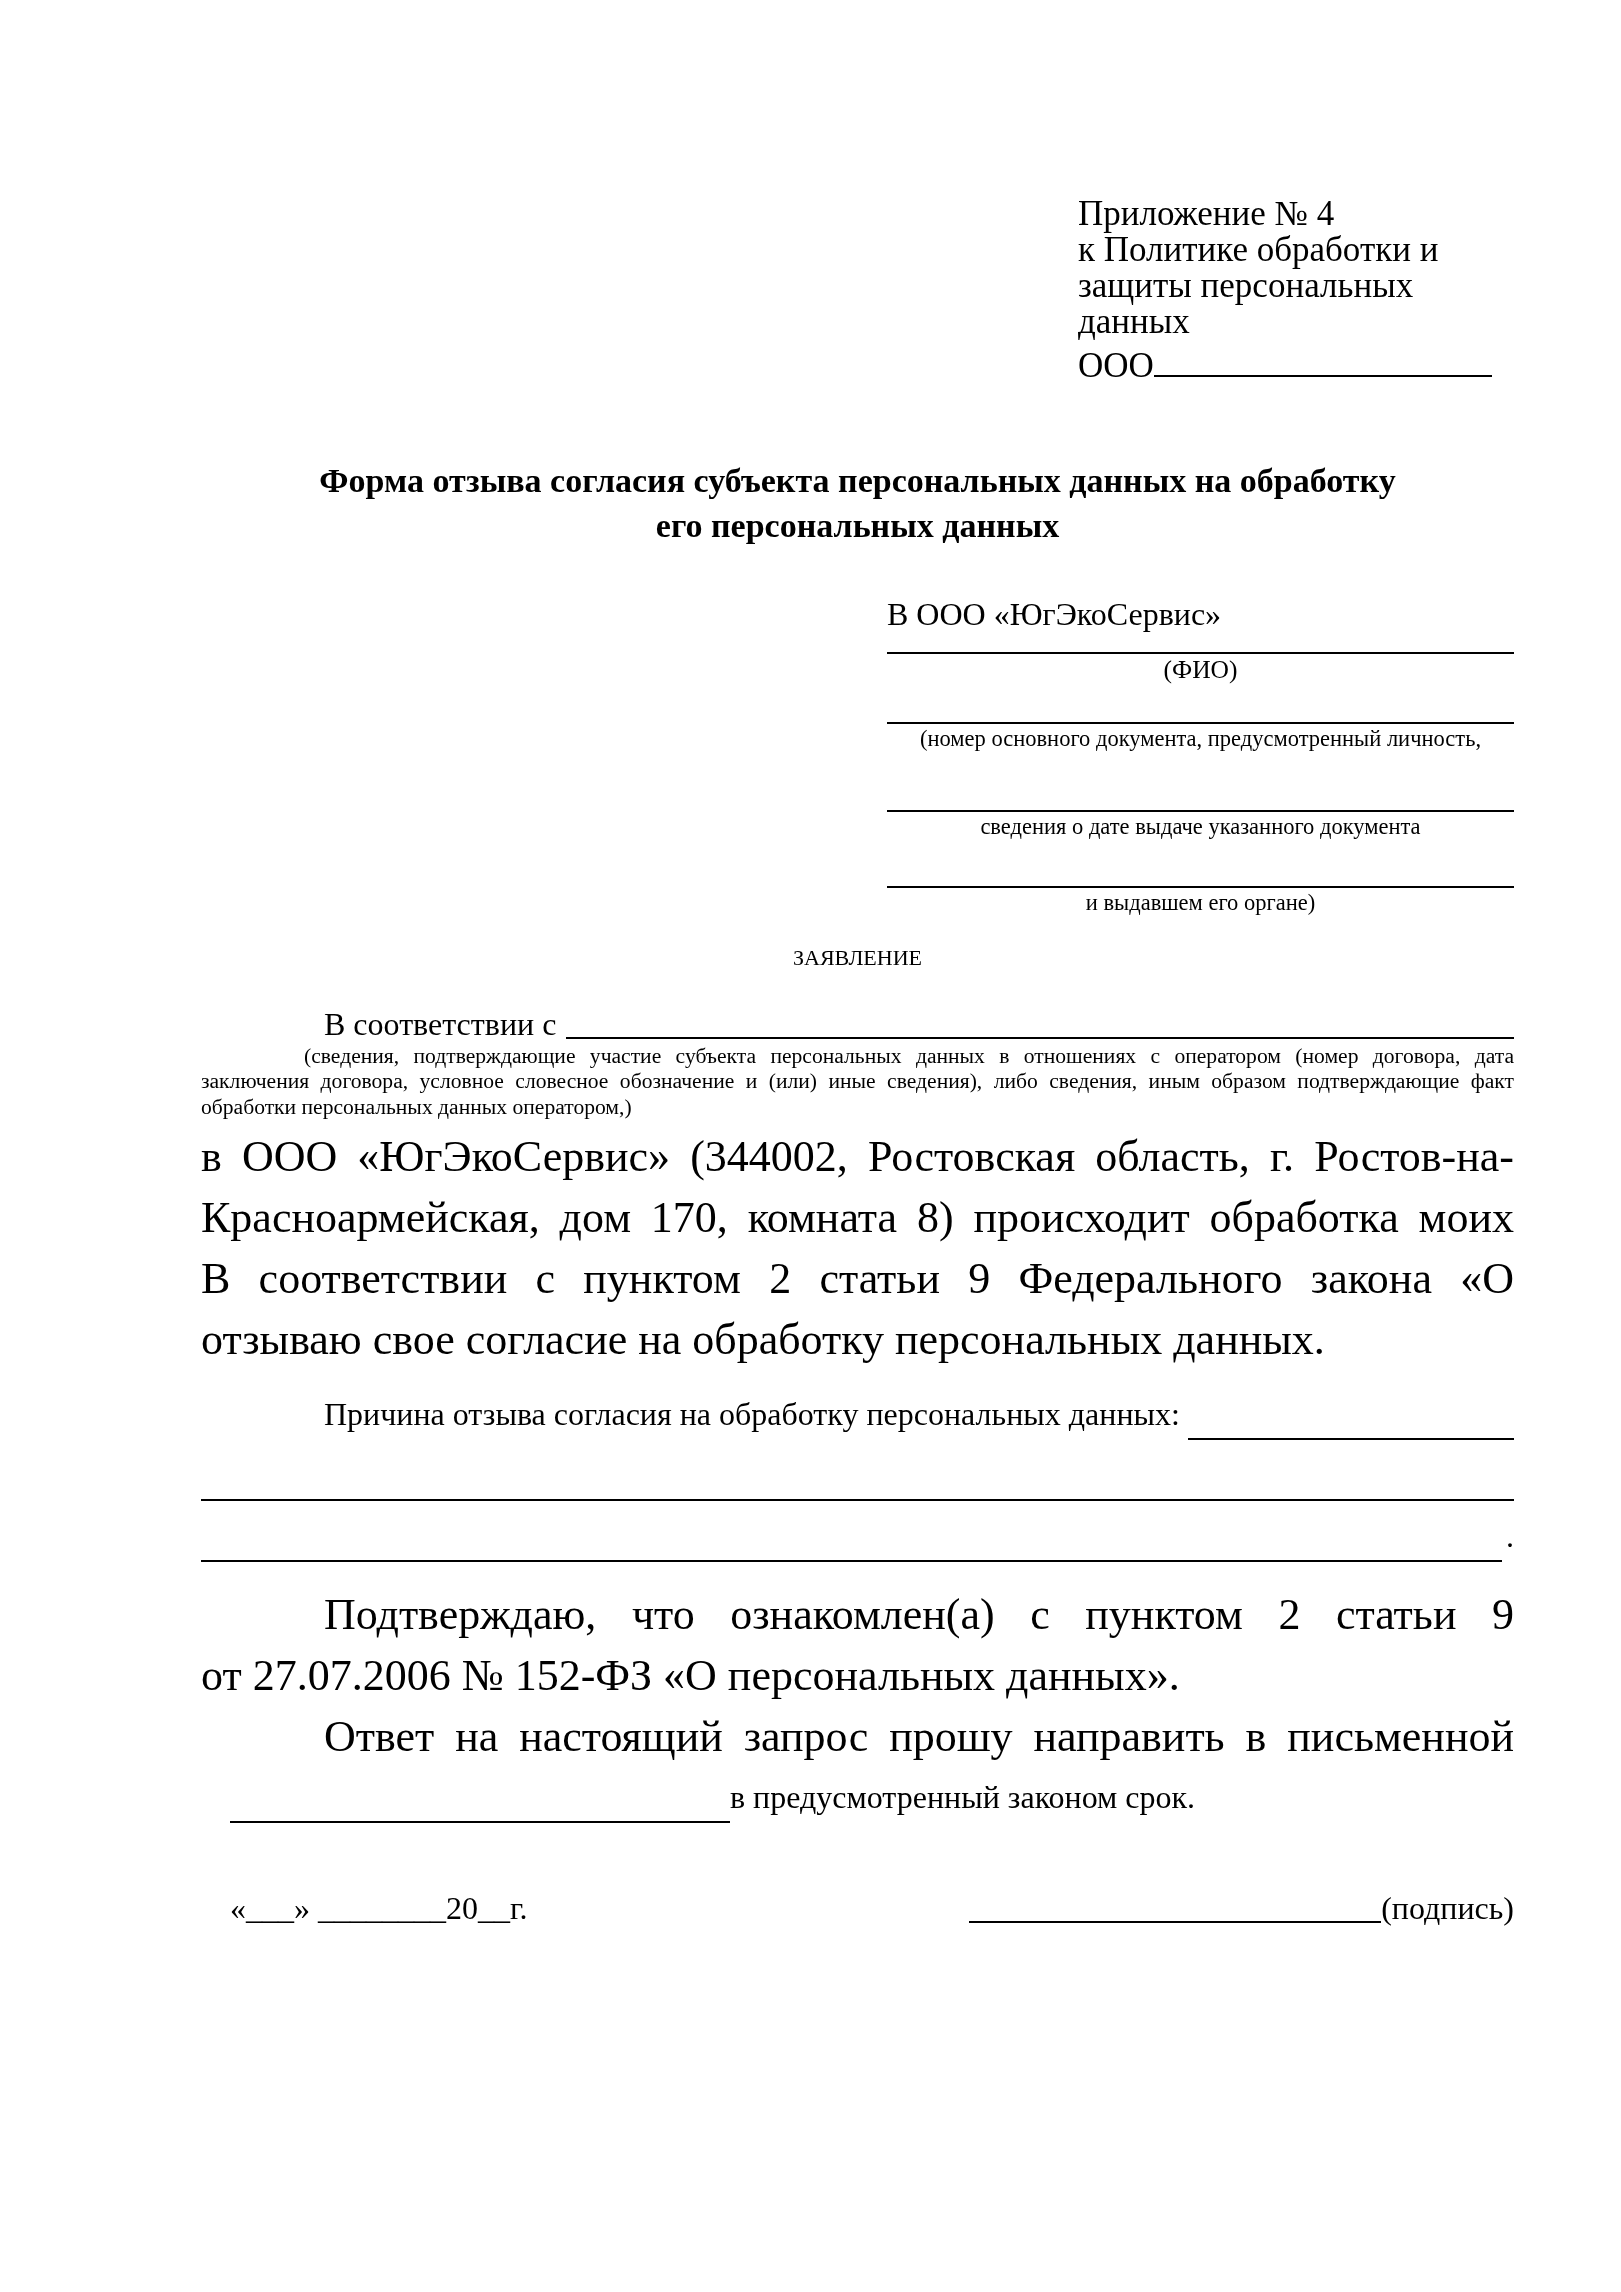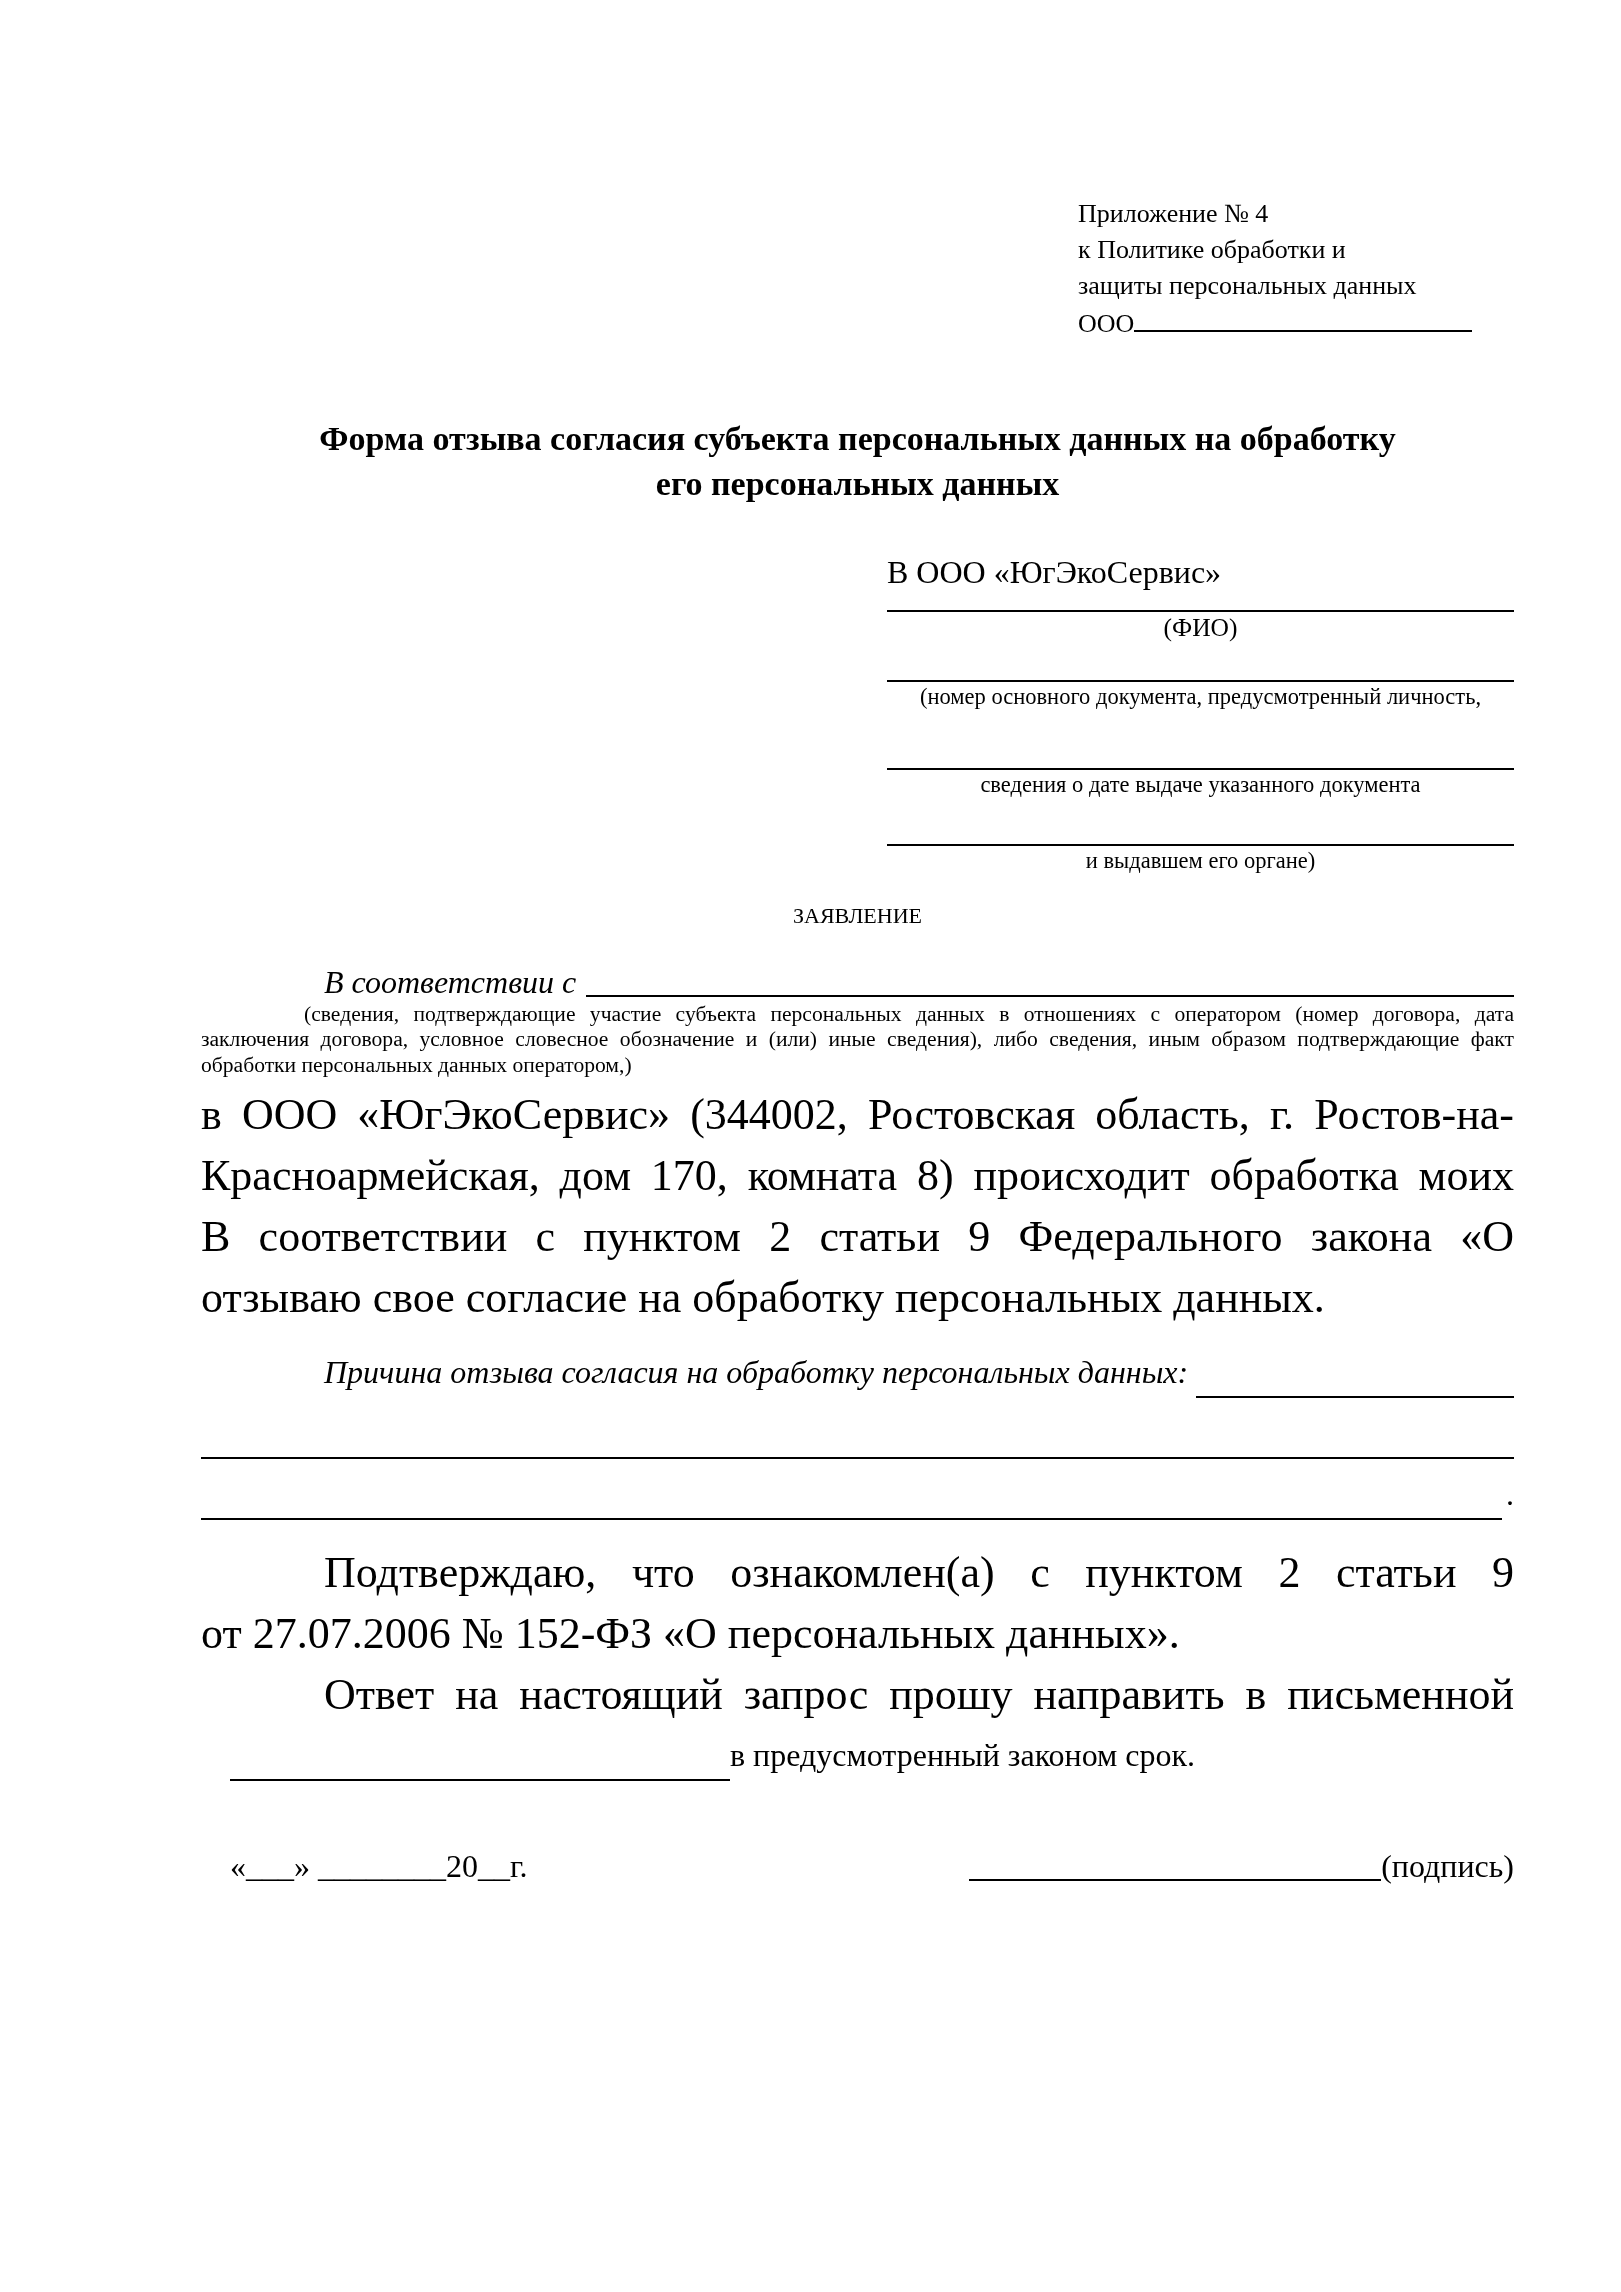--- a/index.html
+++ b/index.html
@@ -6,21 +6,21 @@
   .page{
     width:1621px;height:2293px;background:#ffffff;color:#000;
     box-sizing:border-box;position:relative;overflow:hidden;
     padding:196px 107px 0 201px;
     font-family:"Liberation Serif","DejaVu Serif",serif;
     font-size:32px;line-height:39px;
   }
   .content{width:1313px;}
 
   
-  .appendix{margin-left:877px;width:436px;font-size:26px;line-height:36px;}
+  .appendix{margin-left:877px;width:436px;font-size:35px;line-height:36px;}
   .blank{display:inline-block;border-bottom:2px solid #000;height:1em;vertical-align:baseline;}
   .company-blank{width:338px;}
 
   
   .title{margin-top:74px;text-align:center;font-weight:bold;font-size:34px;line-height:45px;}
 
   
   .addressee{margin-top:47px;margin-left:686px;width:627px;}
   .addr-line{font-size:32px;line-height:39px;}
   .addr-from{margin-top:21.6px;}
@@ -28,21 +28,21 @@
   .rule-fio{margin-top:17.6px;}
   .caption{text-align:center;font-size:22.5px;line-height:29px;}
   .caption-fio{font-size:25.5px;line-height:31px;}
   .gap38{margin-top:37px;}
   .gap58{margin-top:57px;}
   .gap46{margin-top:45px;}
 
   
   .statement-heading{margin-top:21.6px;text-align:center;font-size:22px;line-height:39px;}
 
-  .flexline{display:flex;align-items:flex-end;font-style:italic;}
+  .flexline{display:flex;align-items:flex-end;}
   .fill{flex:1;border-bottom:2px solid #000;margin-bottom:4.9px;}
   .intro{margin-top:27.4px;padding-left:123px;}
   .intro .lbl{white-space:nowrap;padding-right:9.8px;}
 
   .footnote{font-size:21.6px;line-height:25.5px;text-align:justify;}
   .footnote .jl{text-align:justify;text-align-last:justify;}
   .footnote .first{padding-left:103px;}
 
   .para{margin-top:5.9px;}
   .bline{font-size:44px;line-height:61px;height:61px;white-space:nowrap;overflow:hidden;}

